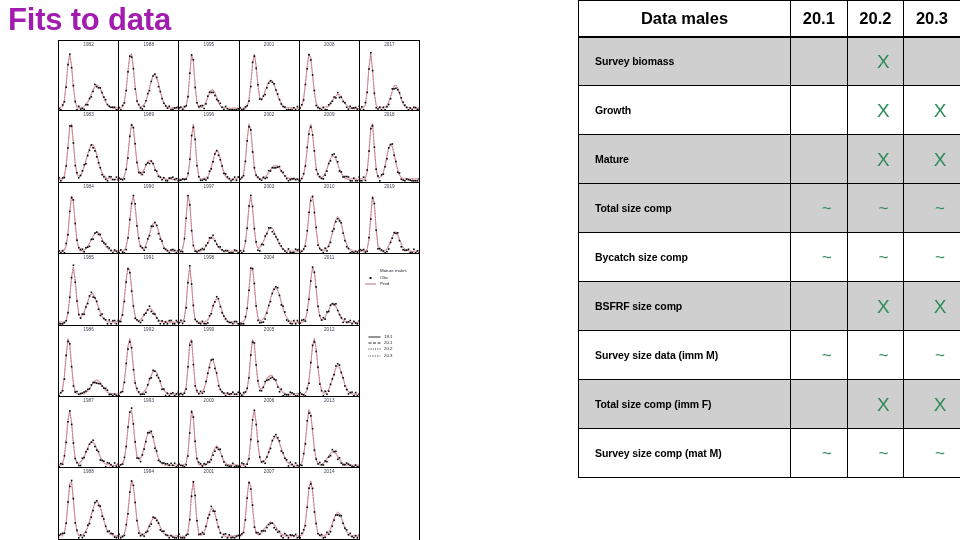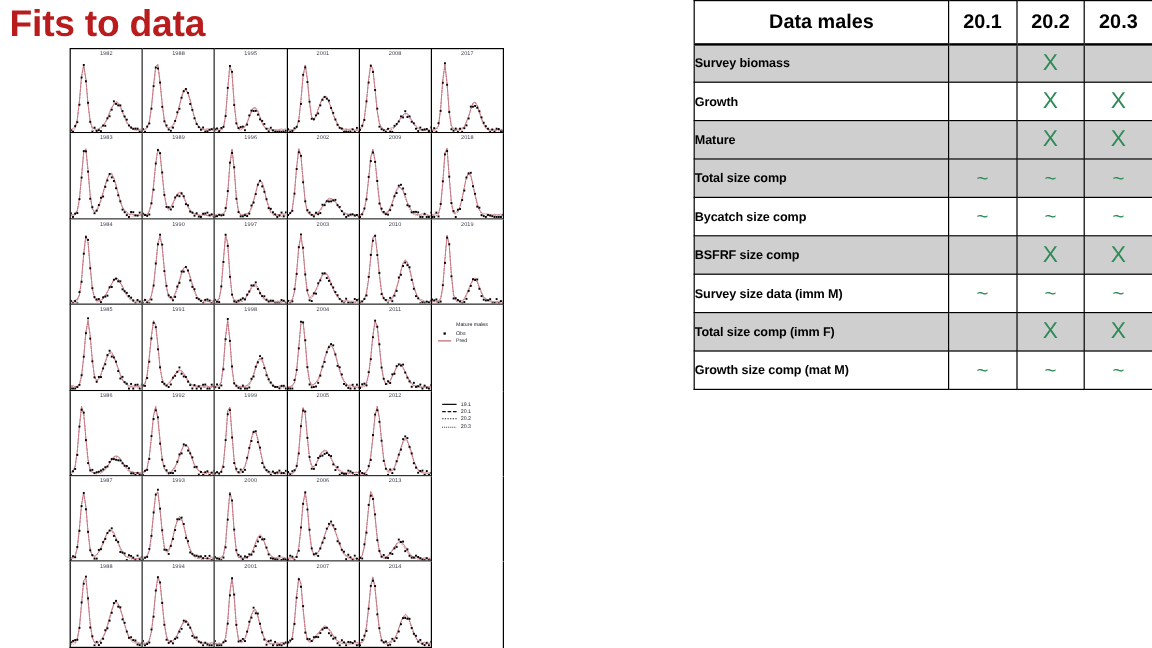--- a/index.html
+++ b/index.html
@@ -15,21 +15,21 @@
     position: relative;
   }
 
   
   #slide-title {
     position: absolute;
     left: 8px;
     top: 2px;
     font-size: 31px;
     font-weight: 700;
-    color: #b91c1c;
+    color: #a21caf;
     letter-spacing: -0.2px;
     white-space: nowrap;
   }
 
   #figure-area {
     position: absolute;
     left: 58px;
     top: 40px;
     width: 362px;
     height: 500px;
@@ -132,23 +132,24 @@
     height: 36px;
     background: #ffffff;
     font-size: 16.5px;
     font-weight: 700;
     color: #000000;
     text-align: center;
     vertical-align: middle;
     border-bottom: 2px solid #000000;
   }
   #data-table tbody td {
-    height: 32px;
+    height: 49px;
     vertical-align: middle;
     background: #ffffff;
+    padding-left: 16px;
   }
   #data-table tbody tr.shaded td { background: #cfcfcf; }
   td.rowname {
     font-size: 10.5px;
     font-weight: 600;
     color: #000000;
     text-align: left;
     padding-left: 9px;
     letter-spacing: -0.1px;
   }
@@ -1891,19 +1892,19 @@
         <td class="mark tilde" style="color: rgb(46, 139, 87);"><span>~</span></td>
         <td class="mark tilde" style="color: rgb(46, 139, 87);"><span>~</span></td>
       </tr>
       <tr class="shaded">
         <td class="rowname">Total size comp (imm F)</td>
         <td class="mark" style="color: rgb(46, 139, 87);"><span></span></td>
         <td class="mark" style="color: rgb(46, 139, 87);"><span>X</span></td>
         <td class="mark" style="color: rgb(46, 139, 87);"><span>X</span></td>
       </tr>
       <tr>
-        <td class="rowname">Growth size comp (mat M)</td>
+        <td class="rowname">Survey size comp (mat M)</td>
         <td class="mark tilde" style="color: rgb(46, 139, 87);"><span>~</span></td>
         <td class="mark tilde" style="color: rgb(46, 139, 87);"><span>~</span></td>
         <td class="mark tilde" style="color: rgb(46, 139, 87);"><span>~</span></td>
       </tr>
     </tbody>
 </table>
 
 </body></html>

